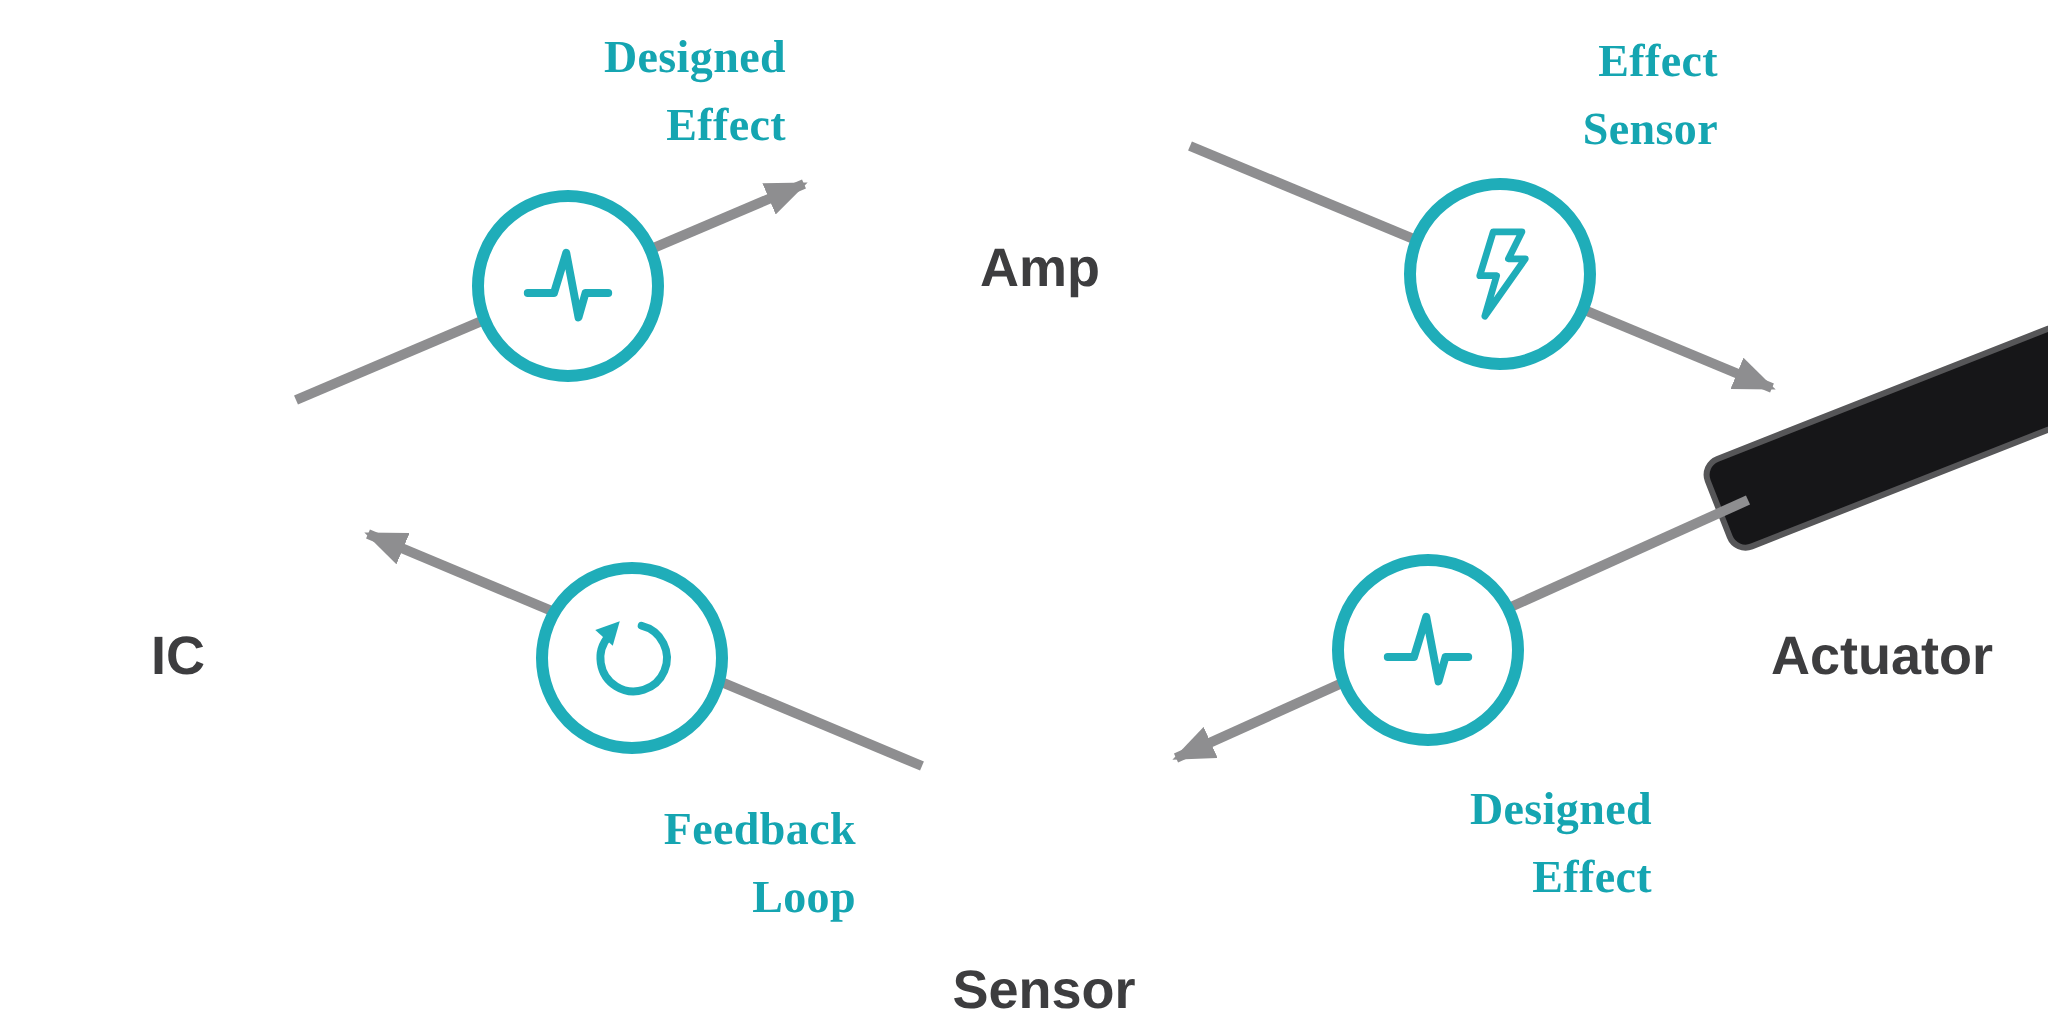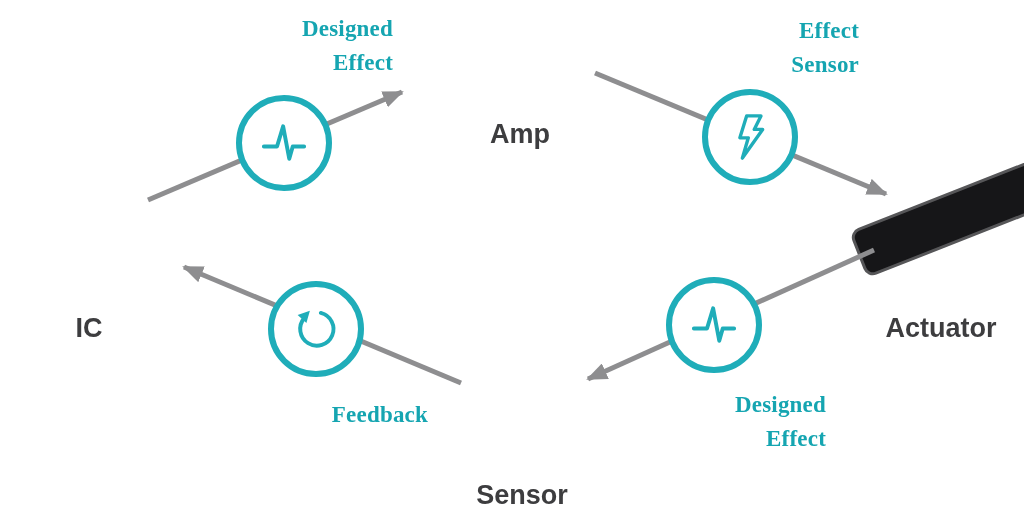--- a/index.html
+++ b/index.html
@@ -117,20 +117,21 @@
     <span>Effect</span>
   </div>
 
   <div class="caption" style="left:639px; top:14px;">
     <span>Effect</span>
     <span>Sensor</span>
   </div>
 
   <div class="caption" style="left:208px; top:398px;">
     <span>Feedback</span>
+    <span>Loop</span>
   </div>
 
   <div class="caption" style="left:606px; top:388px;">
     <span>Designed</span>
     <span>Effect</span>
   </div>
 
   <div class="glabel" style="left:29px;  top:313px; width:120px;">IC</div>
   <div class="glabel" style="left:460px; top:119px; width:120px;">Amp</div>
   <div class="glabel" style="left:861px; top:313px; width:160px;">Actuator</div>

